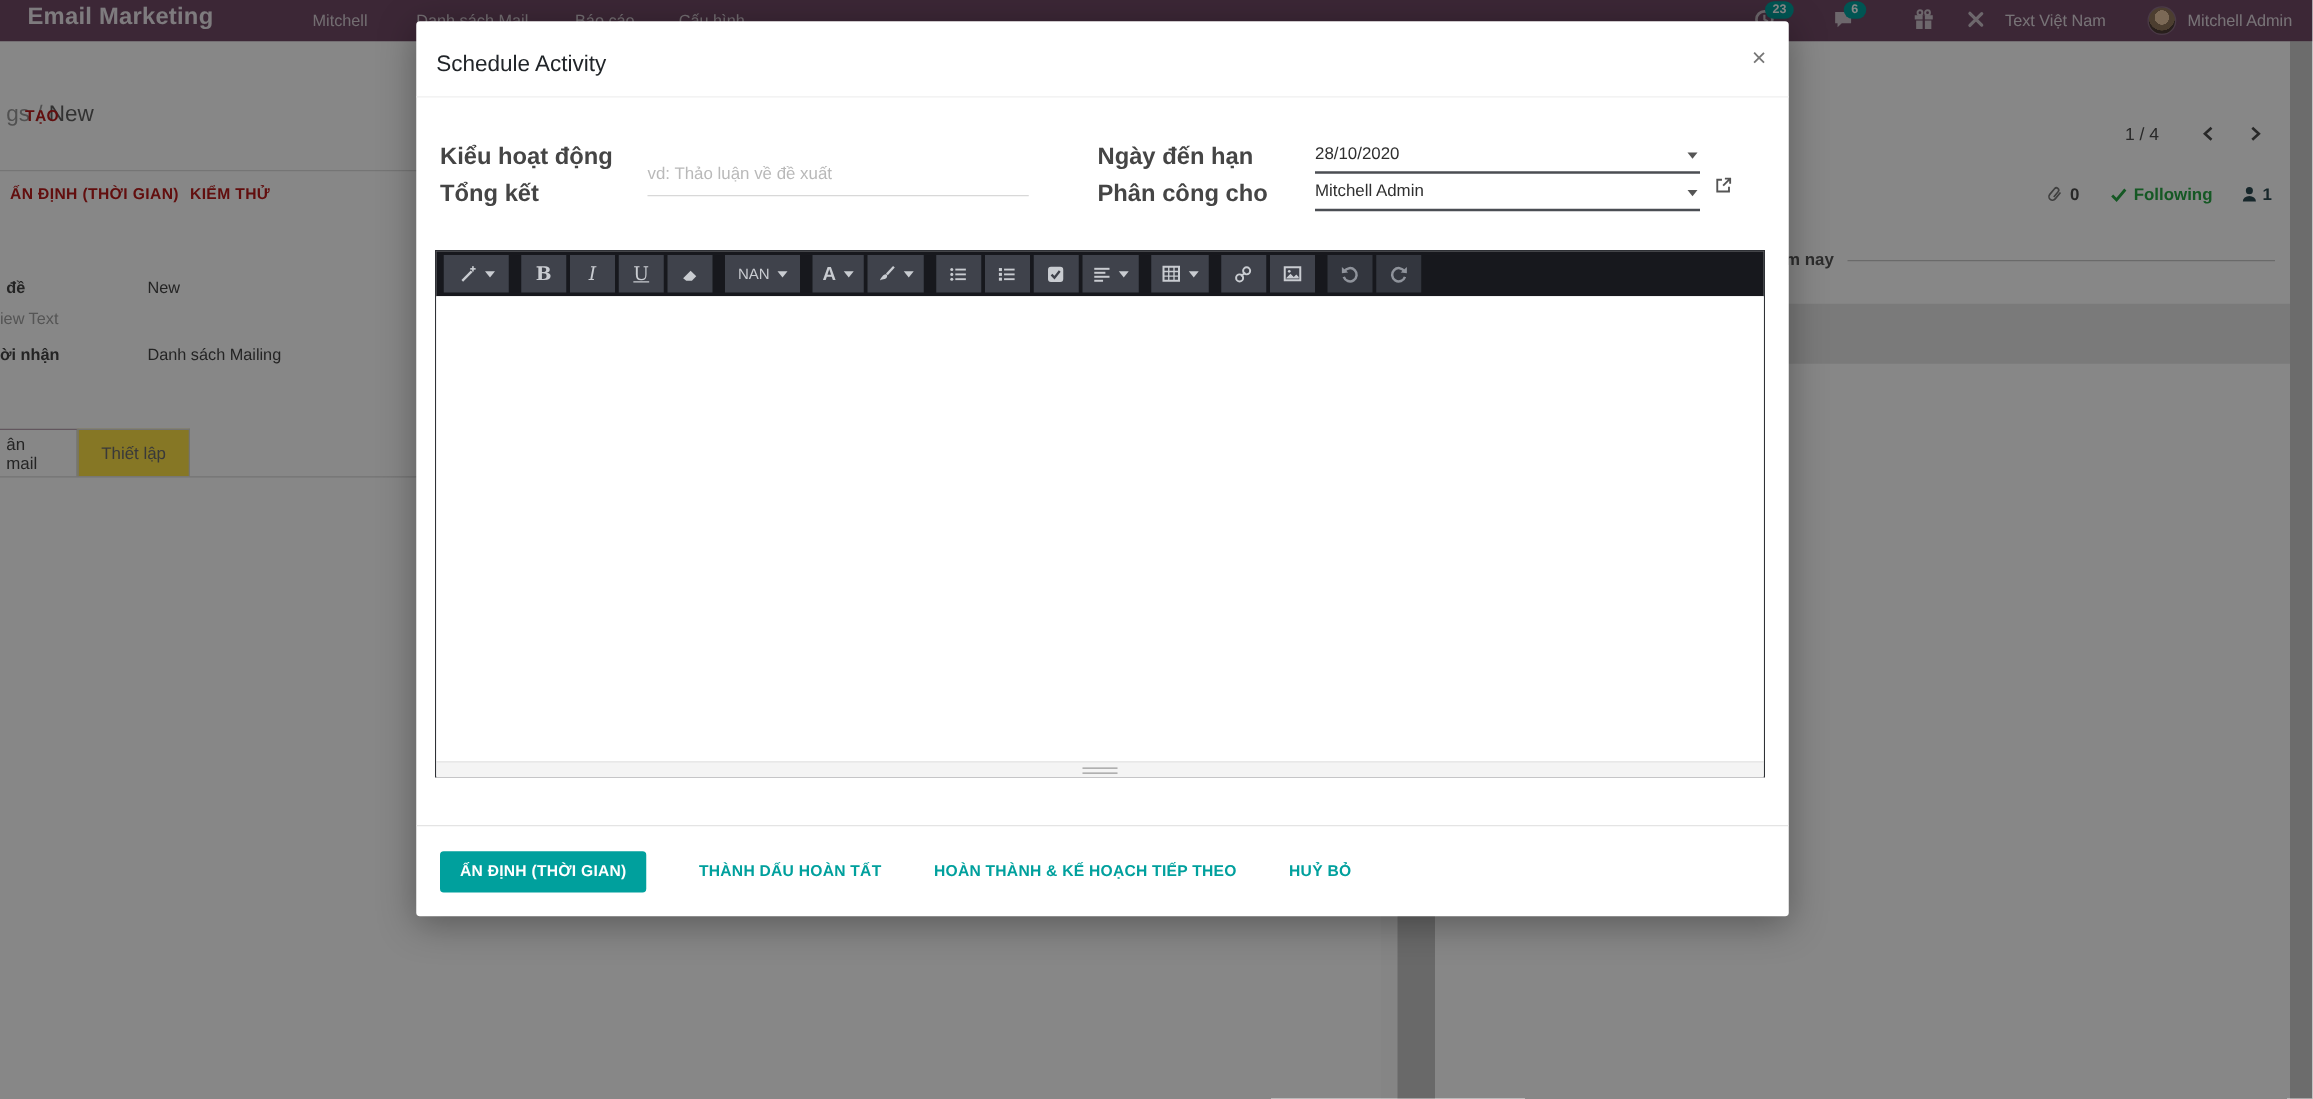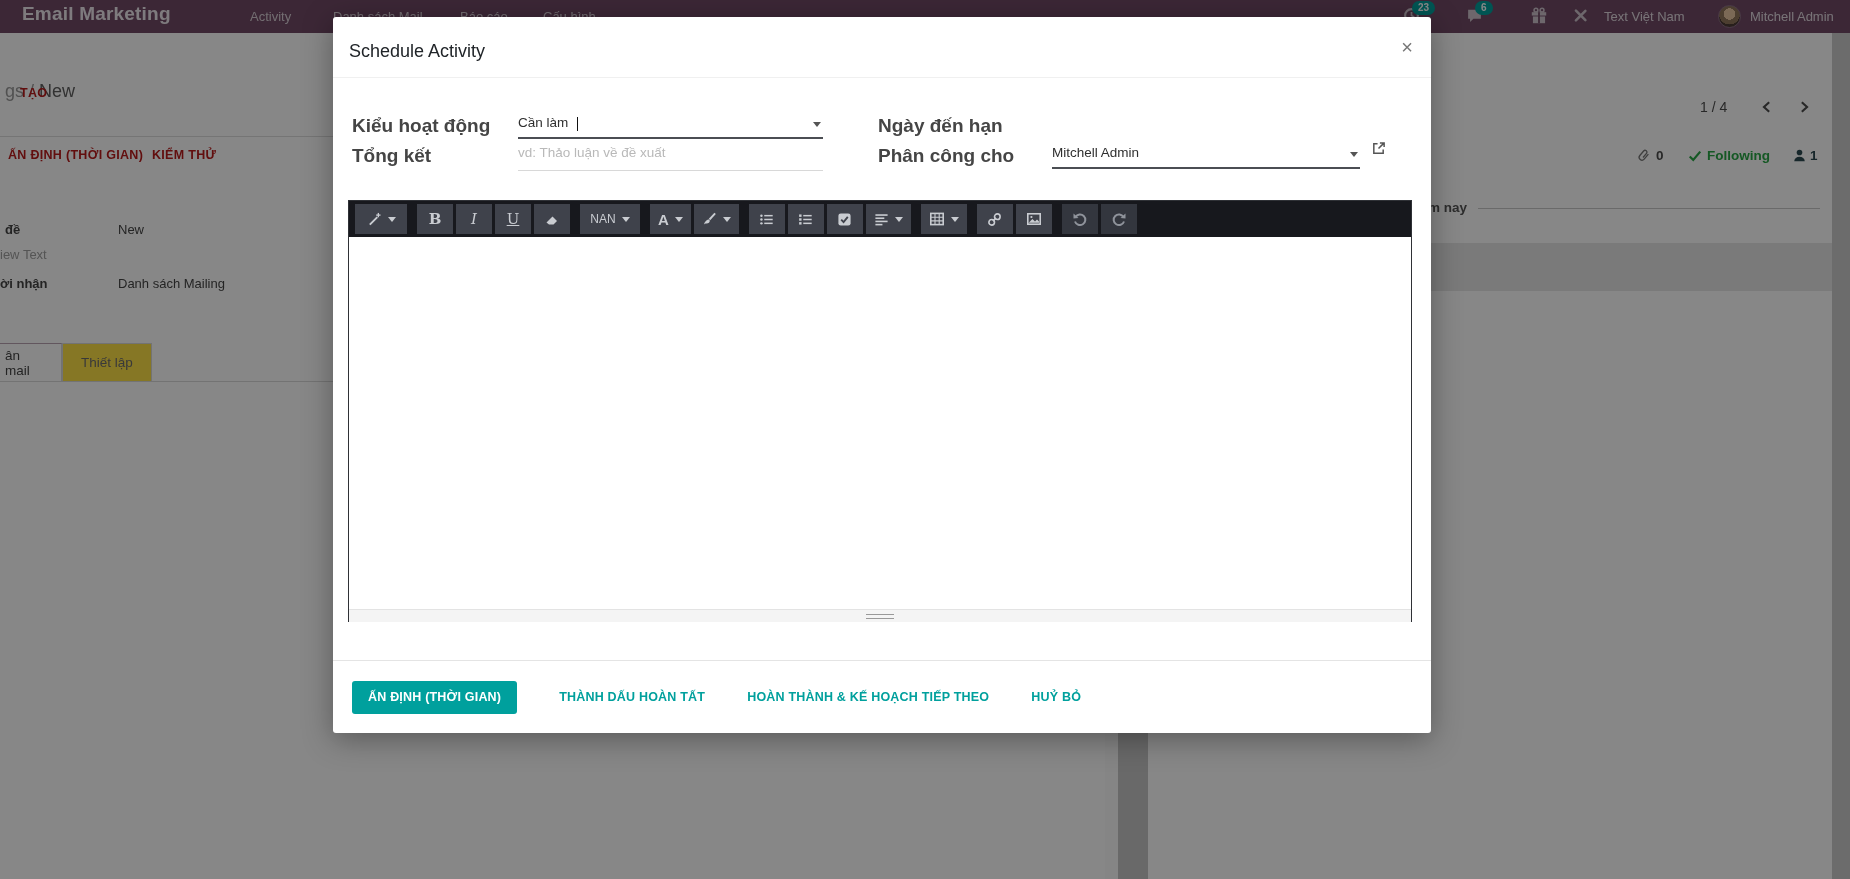--- a/index.html
+++ b/index.html
@@ -79,21 +79,21 @@
 
   svg { display:block; }
 </style>
 </head>
 <body>
 
 <div id="stage">
 
   <div class="abs" id="topbar">
     <div class="abs brand">Email Marketing</div>
-    <div class="abs menu-item" style="left:250px">Activity</div>
+    <div class="abs menu-item" style="left:250px">Mitchell</div>
     <div class="abs menu-item" style="left:333px">Danh sách Mail</div>
     <div class="abs menu-item" style="left:460px">Báo cáo</div>
     <div class="abs menu-item" style="left:543px">Cấu hình</div>
 
     <div class="abs sysicon" style="left:1403px">
       <svg width="17" height="17" viewBox="0 0 16 16">
           <circle cx="8" cy="8" r="6" fill="none" stroke="currentColor" stroke-width="2"></circle>
           <path d="M8 4.6 V8 L10.6 9.6" fill="none" stroke="currentColor" stroke-width="1.6"></path>
         </svg>
       <span class="badge">23</span>
@@ -202,30 +202,29 @@
   <div class="abs" style="left:1832px; top:33px; width:18px; height:846px; background:#cdcdcd"></div>
 
   <div class="abs" id="overlay"></div>
 
   <div class="abs" id="modal">
     <div class="abs modal-title">Schedule Activity</div>
     <div class="abs modal-close">×</div>
     <div class="abs hline" style="left:0; top:60px; width:1098px; background:#f0f0f0"></div>
 
     <div class="abs m-label" style="left:19px; top:98px">Kiểu hoạt động</div>
-    <div class="abs ul-dark" style="left:185px; top:92px; width:305px; height:30px">
-      <span class="m-input abs" style="left:0; top:6px">Cần làm</span>
-        <span class="cursorbar abs" style="left:58px; top:8px"></span>
+
+    <div class="abs m-label" style="left:545px; top:98px">Ngày đến hạn</div>
+    <div class="abs ul-dark" style="left:719px; top:92px; width:308px; height:30px">
+      <span class="m-input abs" style="left:0; top:6px">28/10/2020</span>
       <span class="caret abs" style="right:2px; top:13px"></span>
     </div>
 
-    <div class="abs m-label" style="left:545px; top:98px">Ngày đến hạn</div>
-
     <div class="abs m-label" style="left:19px; top:128px">Tổng kết</div>
-    <div class="abs ul-light" style="left:185px; top:122px; width:305px; height:32px">
+    <div class="abs ul-light" style="left:185px; top:108px; width:305px; height:32px">
       <span class="m-input placeholder abs" style="left:0; top:6px">vd: Thảo luận về đề xuất</span>
     </div>
 
     <div class="abs m-label" style="left:545px; top:128px">Phân công cho</div>
     <div class="abs ul-dark" style="left:719px; top:122px; width:308px; height:30px">
       <span class="m-input abs" style="left:0; top:6px">Mitchell Admin</span>
       <span class="caret abs" style="right:2px; top:13px"></span>
     </div>
     <div class="abs" style="left:1038px; top:124px; color:#555">
       <svg width="15" height="15" viewBox="0 0 16 16">

